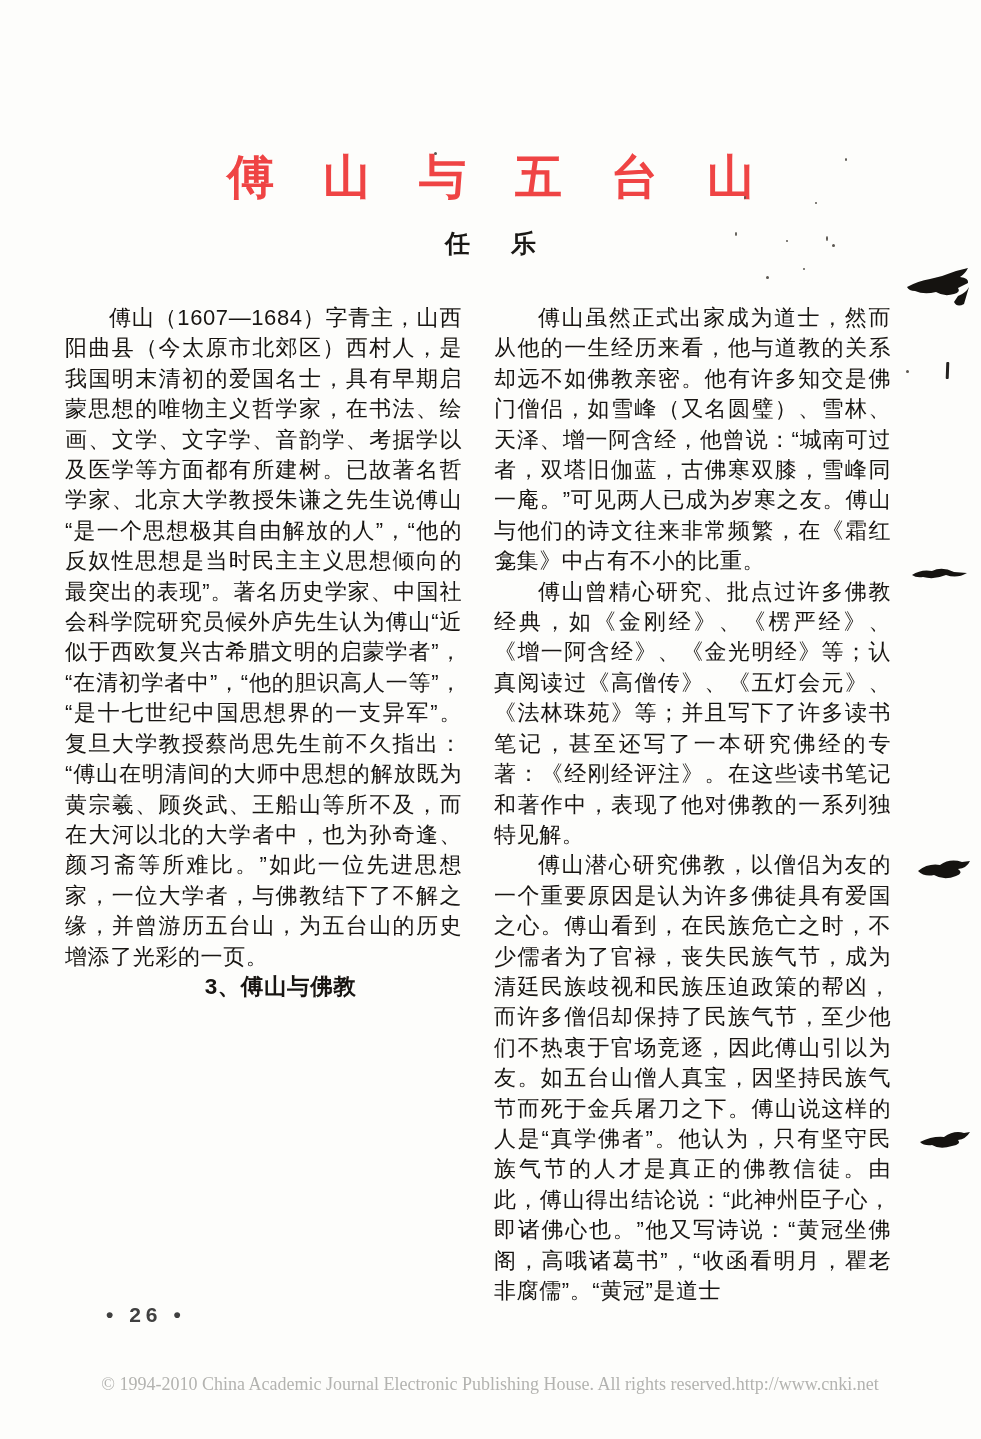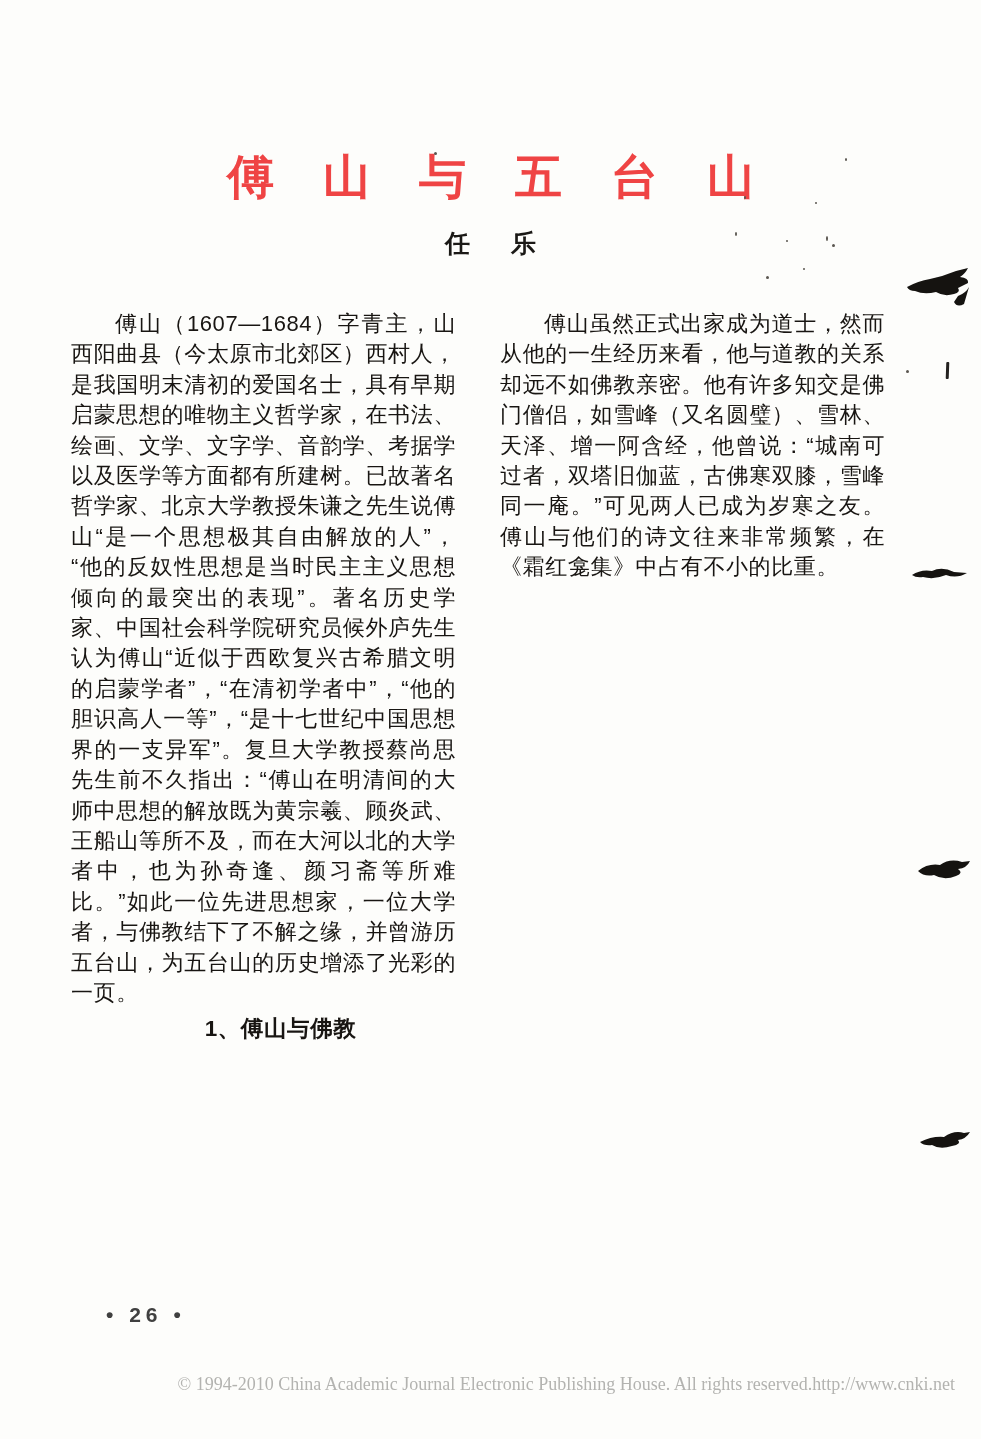--- a/index.html
+++ b/index.html
@@ -33,37 +33,37 @@
   }
   .col{
     width:397px;
     font-size:22px;
     line-height:30.4px;
     text-align:justify;
     letter-spacing:0.6px;
     font-weight:500;
     color:#181512;
   }
-  .col p{margin:6px;text-indent:2em;}
+  .col p{margin:0;text-indent:2em;}
   .section-heading{
     font-weight:bold;
     text-align:center;
     font-size:22.5px;
     line-height:30.4px;
     padding-left:34px;
     white-space:nowrap;
   }
   .page-number{
     position:absolute;top:1303px;left:106px;
     font-weight:bold;font-size:21px;letter-spacing:5px;
     color:#404040;
   }
   .footer{
     position:absolute;top:1374px;left:25px;width:930px;
-    display:flex;justify-content:flex-end;align-items:baseline;
+    display:flex;justify-content:center;align-items:baseline;
     font-family:"Liberation Serif","DejaVu Serif",serif;
     font-size:18px;
     color:#b3b3b0;
   }
   .smudge{position:absolute;}
   .smudge svg{display:block;}
   .tick{
     position:absolute;left:946px;top:362px;width:3px;height:17px;
     background:#242220;transform:rotate(2deg);border-radius:1px;
   }
@@ -71,24 +71,26 @@
 </style>
 </head>
 <body>
 
 <div class="page-title">傅山与五台山</div>
 <div class="author">任 乐</div>
 
 <div class="columns">
   <div class="col">
     <p>傅山（1607—1684）字青主，山西阳曲县（今太原市北郊区）西村人，是我国明末清初的爱国名士，具有早期启蒙思想的唯物主义哲学家，在书法、绘画、文学、文字学、音韵学、考据学以及医学等方面都有所建树。已故著名哲学家、北京大学教授朱谦之先生说傅山“是一个思想极其自由解放的人”，“他的反奴性思想是当时民主主义思想倾向的最突出的表现”。著名历史学家、中国社会科学院研究员候外庐先生认为傅山“近似于西欧复兴古希腊文明的启蒙学者”，“在清初学者中”，“他的胆识高人一等”，“是十七世纪中国思想界的一支异军”。复旦大学教授蔡尚思先生前不久指出：“傅山在明清间的大师中思想的解放既为黄宗羲、顾炎武、王船山等所不及，而在大河以北的大学者中，也为孙奇逢、颜习斋等所难比。”如此一位先进思想家，一位大学者，与佛教结下了不解之缘，并曾游历五台山，为五台山的历史增添了光彩的一页。</p>
-    <div class="section-heading">1、傅山与佛教</div>
+    <div class="section-heading">3、傅山与佛教</div>
   </div>
   <div class="col">
     <p>傅山虽然正式出家成为道士，然而从他的一生经历来看，他与道教的关系却远不如佛教亲密。他有许多知交是佛门僧侣，如雪峰（又名圆璧）、雪林、天泽、增一阿含经，他曾说：“城南可过者，双塔旧伽蓝，古佛寒双膝，雪峰同一庵。”可见两人已成为岁寒之友。傅山与他们的诗文往来非常频繁，在《霜红龛集》中占有不小的比重。</p>
+    <p>傅山曾精心研究、批点过许多佛教经典，如《金刚经》、《楞严经》、《增一阿含经》、《金光明经》等；认真阅读过《高僧传》、《五灯会元》、《法林珠苑》等；并且写下了许多读书笔记，甚至还写了一本研究佛经的专著：《经刚经评注》。在这些读书笔记和著作中，表现了他对佛教的一系列独特见解。</p>
+    <p>傅山潜心研究佛教，以僧侣为友的一个重要原因是认为许多佛徒具有爱国之心。傅山看到，在民族危亡之时，不少儒者为了官禄，丧失民族气节，成为清廷民族歧视和民族压迫政策的帮凶，而许多僧侣却保持了民族气节，至少他们不热衷于官场竞逐，因此傅山引以为友。如五台山僧人真宝，因坚持民族气节而死于金兵屠刀之下。傅山说这样的人是“真学佛者”。他认为，只有坚守民族气节的人才是真正的佛教信徒。由此，傅山得出结论说：“此神州臣子心，即诸佛心也。”他又写诗说：“黄冠坐佛阁，高哦诸葛书”，“收函看明月，瞿老非腐儒”。“黄冠”是道士</p>
   </div>
 </div>
 
 <div class="page-number">• 26 •</div>
 
 <div class="footer">
   <span>© 1994-2010 China Academic Journal Electronic Publishing House. All rights reserved.</span>
   <span>http://www.cnki.net</span>
 </div>
 

